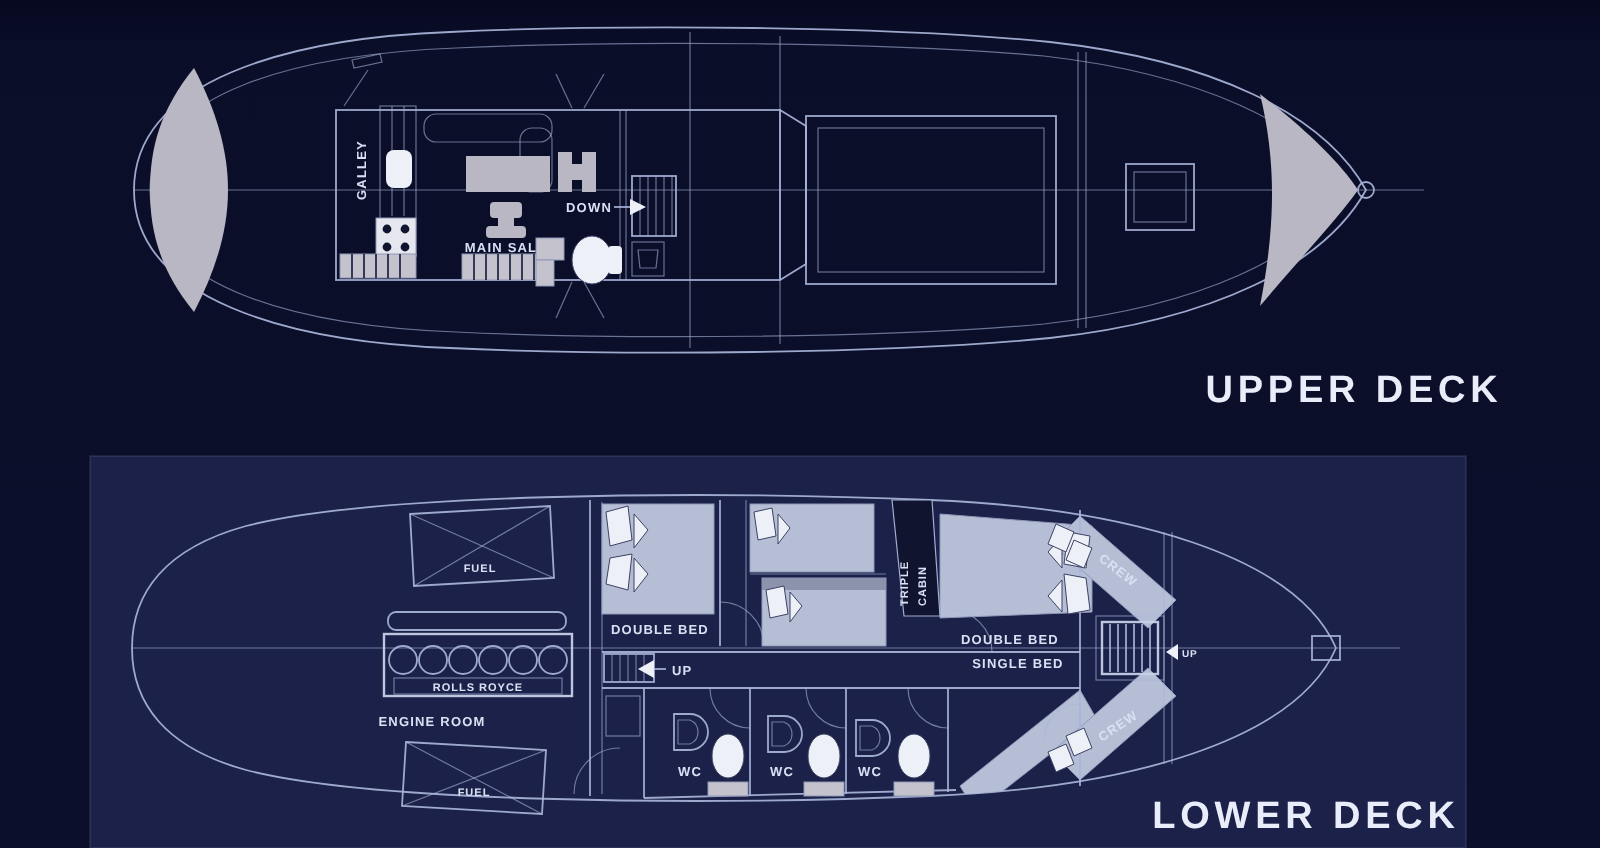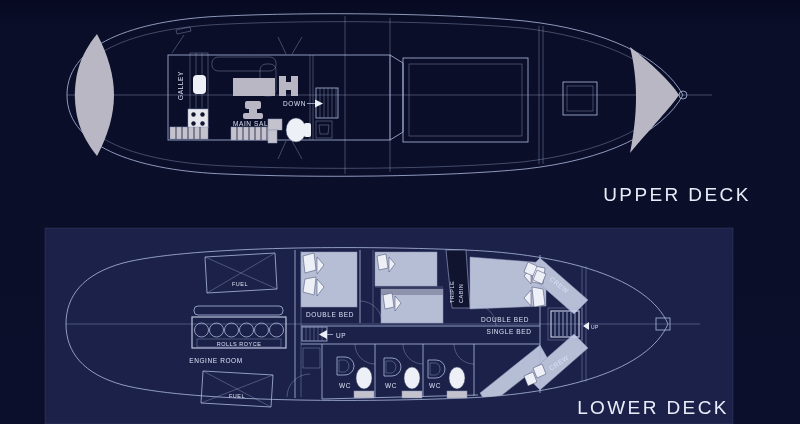--- a/index.html
+++ b/index.html
@@ -1,19 +1,20 @@
 <!DOCTYPE html>
 <html><head>
 <meta charset="utf-8">
 <style>
   html,body{margin:0;padding:0;background:#05071a;}
   #stage{
     position:relative;width:800px;height:424px;overflow:hidden;
     background:linear-gradient(180deg,#060920 0px,#0a0e28 26px,#0b0f2b 100%);
     font-family:"Liberation Sans",sans-serif;
+    font-weight:bold;
   }
   #stage svg{position:absolute;left:0;top:0;}
   .ln{stroke:#a9b5da;fill:none;stroke-width:.9;opacity:.92;}
   .ln2{stroke:#a9b5da;fill:none;stroke-width:.6;opacity:.6;}
   .lnb{stroke:#c6cfe8;fill:none;stroke-width:1.2;opacity:.95;}
   .shade{fill:#b9b7c4;stroke:none;}
   .bed{fill:#b6bed6;stroke:#8e97b8;stroke-width:.5;}
   .wht{fill:#eef0f8;stroke:#3c4264;stroke-width:.5;}
   .whtn{fill:#eef0f8;stroke:none;}
   .bench{fill:#c3c2cd;stroke:#8e97b8;stroke-width:.5;}

